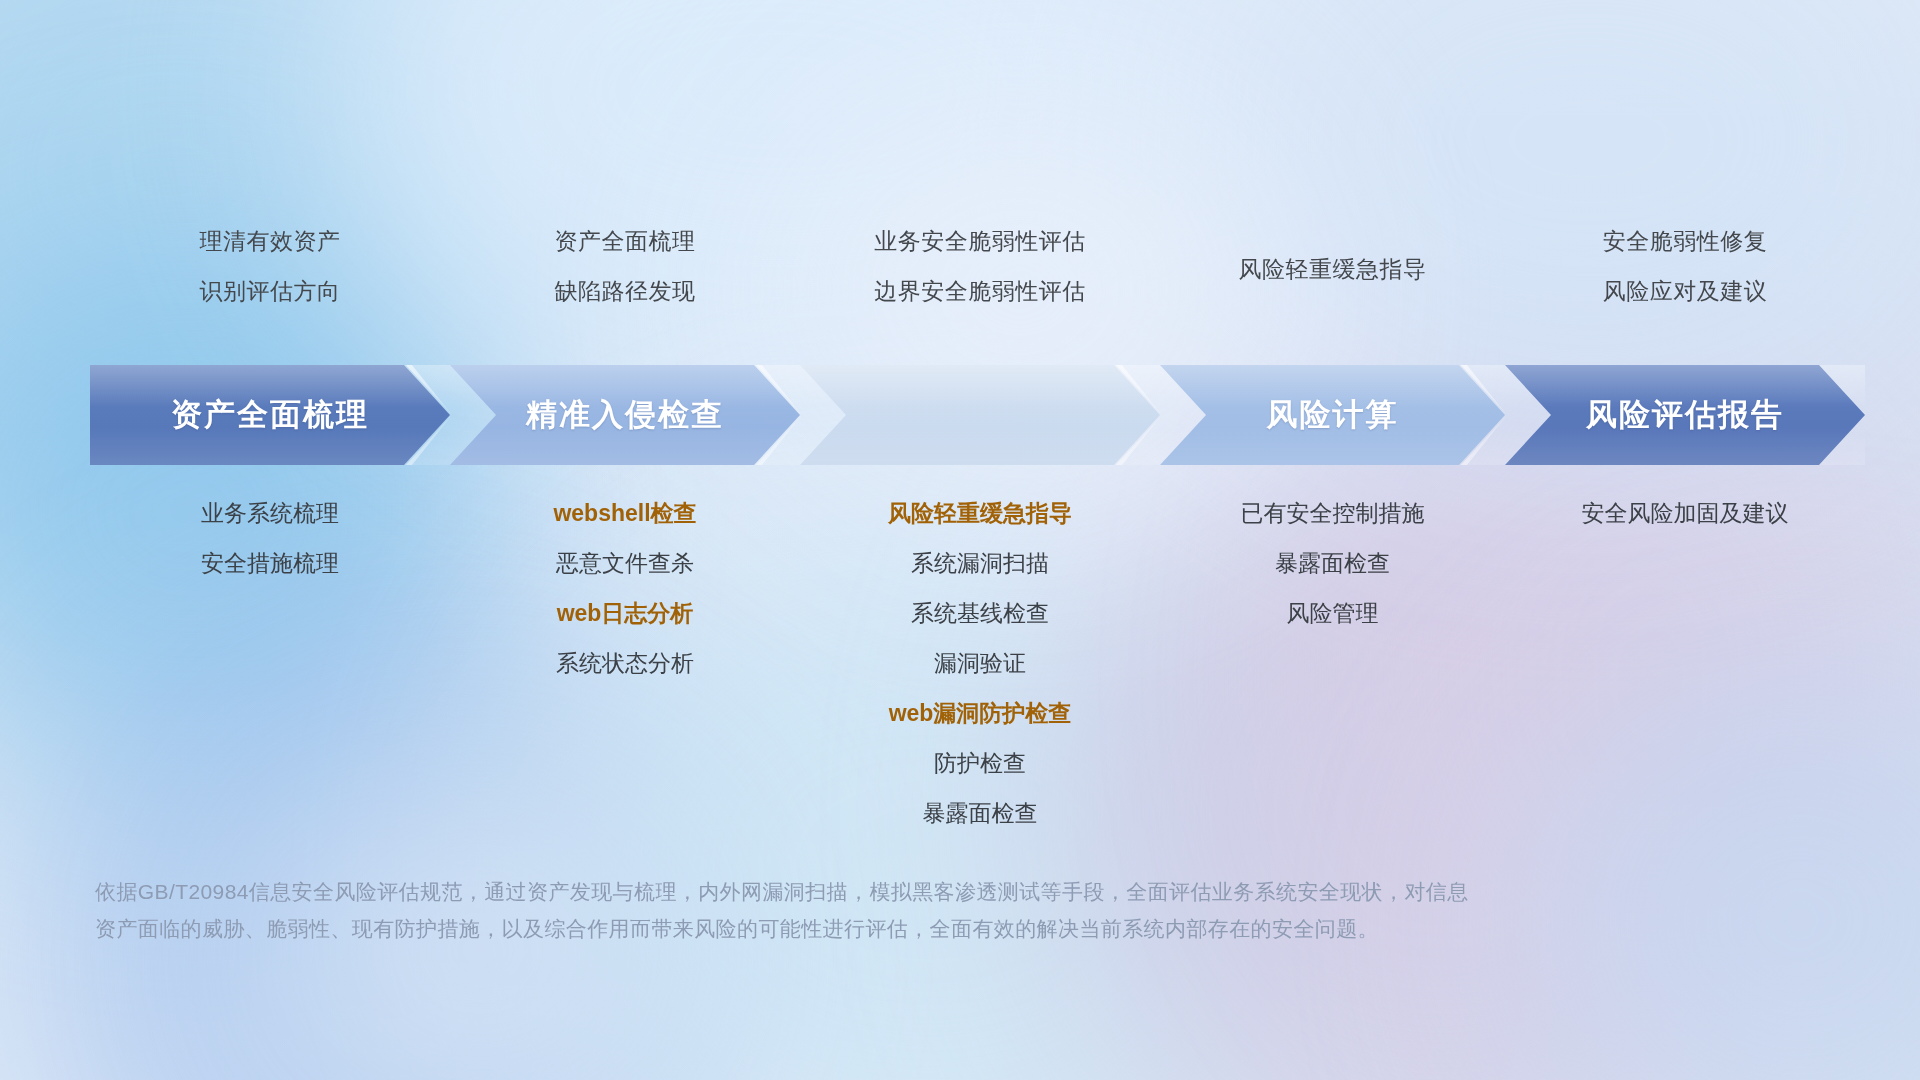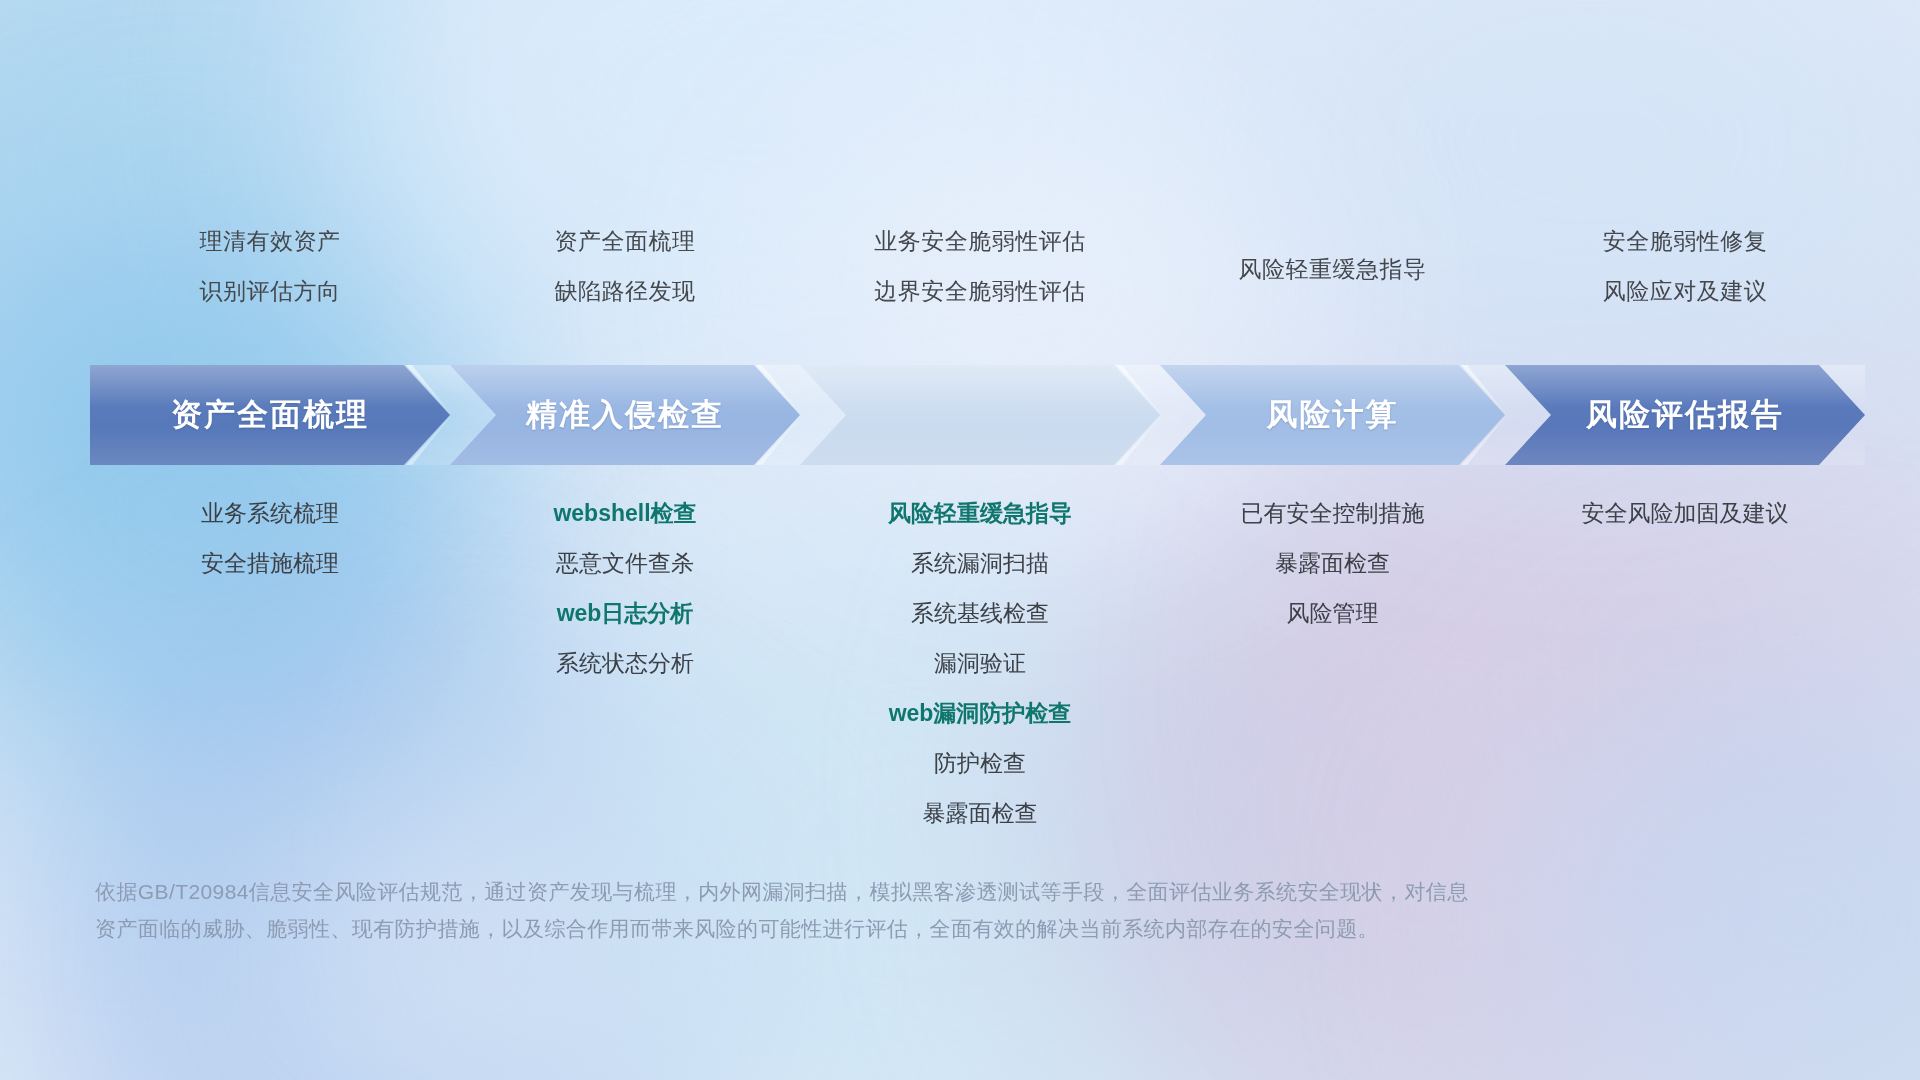--- a/index.html
+++ b/index.html
@@ -76,21 +76,21 @@
     background:linear-gradient(100deg,rgba(255,255,255,.75),rgba(255,255,255,.15));
     clip-path:polygon(calc(100% - 46px) 0, 100% 50%, calc(100% - 46px) 100%, calc(100% - 40px) 100%, calc(100% - 0px) 50%, calc(100% - 40px) 0);
     opacity:.9;
   }
 
   
   #bottomrow{top:502px;align-items:flex-start;}
   .item{
     font-size:23px;color:#3c4147;line-height:1;margin-bottom:27px;white-space:nowrap;
   }
-  .item.strong{font-weight:bold;color:#0f766e;}
+  .item.strong{font-weight:bold;color:#a16207;}
 
   
   #footer{
     position:absolute;left:95px;top:874px;width:1540px;
     font-size:21px;line-height:1.75;color:#8d9bb3;letter-spacing:.4px;
   }
   #footer p{margin:0;}
 </style>
 </head>
 <body>

